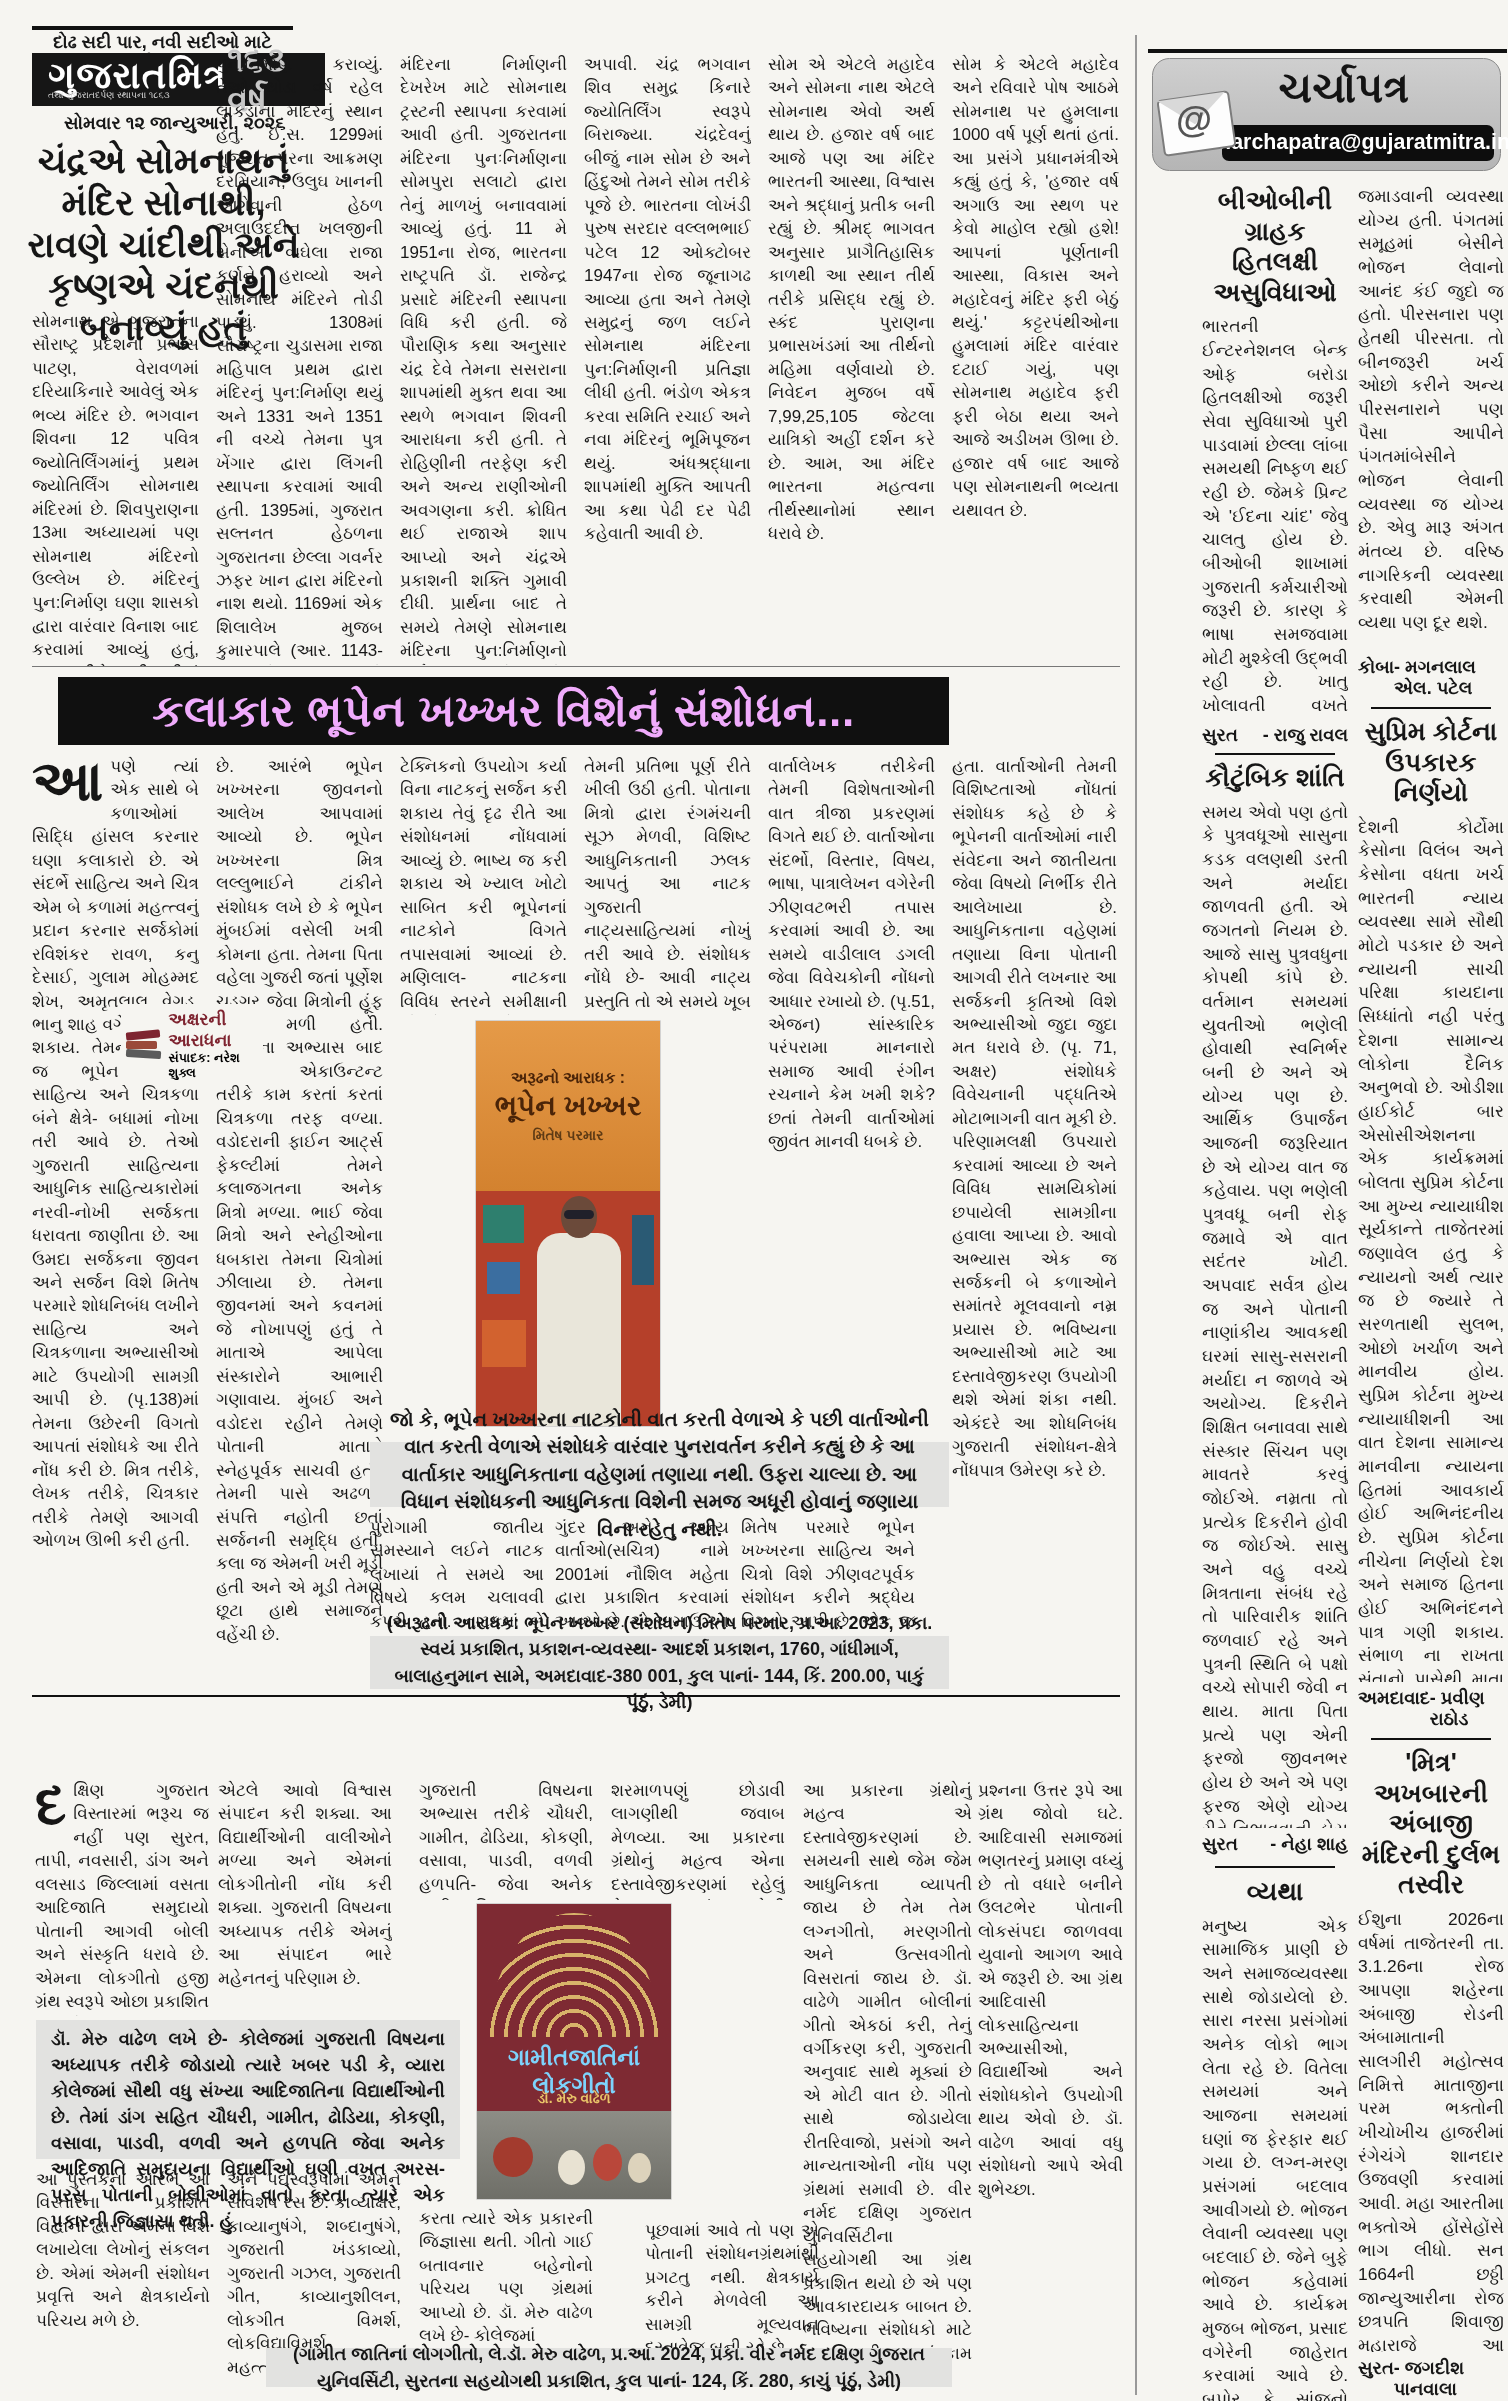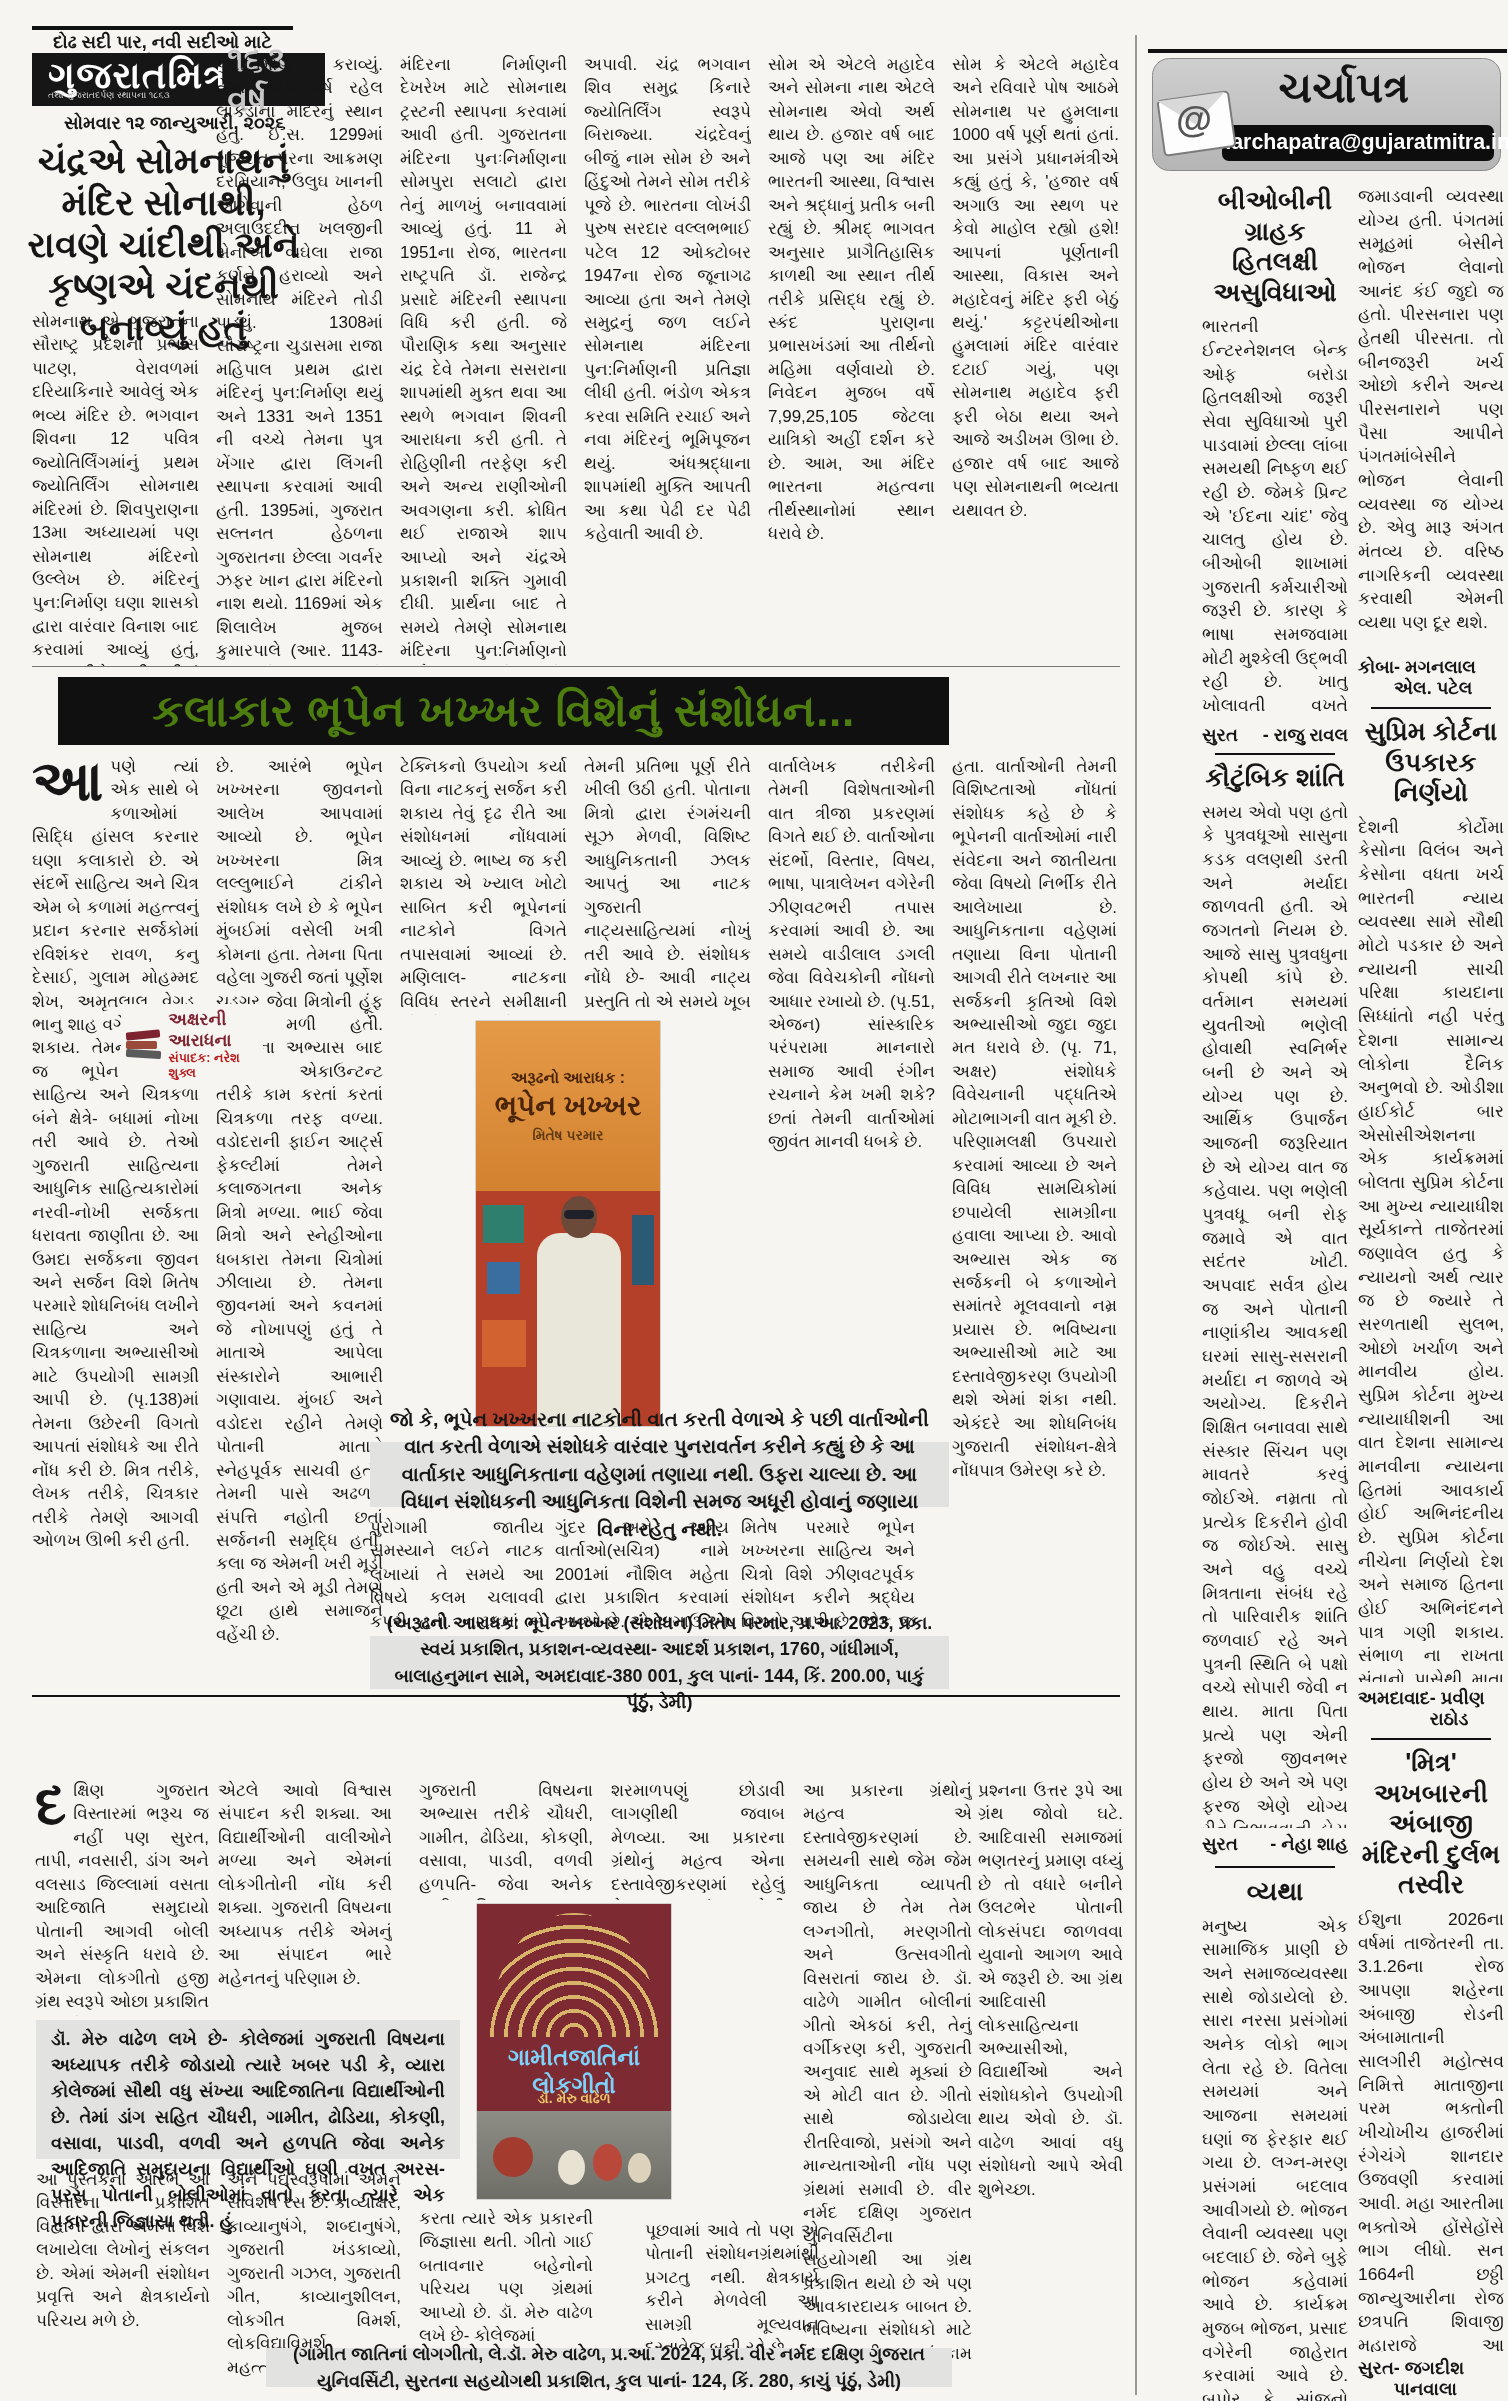--- a/index.html
+++ b/index.html
@@ -13,21 +13,21 @@
   .logobar{background:#161616;color:#fff;display:flex;align-items:center;justify-content:space-between;padding:0 16px;}
   .logotxt{font-size:51px;font-weight:bold;line-height:.95;letter-spacing:1.2px;}
   .logosub{font-size:9.3px;color:#ddd;margin-top:-3.5px;}
   .years{font-size:44px;font-weight:bold;color:#c7c7c7;}
   .dateline{font-size:18px;font-weight:bold;}
   
   .headline{font-size:36px;line-height:1.16;font-weight:bold;text-align:center;}
   .col{position:absolute;overflow:hidden;font-size:17px;line-height:1.38;text-align:justify;}
   .lcol{font-size:17.4px;line-height:1.36;}
   .dropcap{float:left;font-size:56px;line-height:.8;font-weight:bold;padding:3.5px 7px 0 0;}
-  .banner{position:absolute;background:#101010;color:#4d7c0f;display:flex;align-items:center;justify-content:center;
+  .banner{position:absolute;background:#101010;color:#f0abfc;display:flex;align-items:center;justify-content:center;
           font-size:44px;font-weight:bold;letter-spacing:0.6px;}
   .graybox{position:absolute;background:#e2e2e0;display:flex;align-items:center;justify-content:center;
            font-weight:bold;text-align:center;padding:5.8px 15px;box-sizing:border-box;}
   .quote{font-size:19.7px;line-height:1.4;}
   .pubinfo{font-size:18px;line-height:1.45;}
   .authbox{font-size:18px;line-height:1.45;text-align:justify;align-items:flex-start;}
   
   .lettershead{position:absolute;background:linear-gradient(#cfcfcf,#b5b5b5);border-radius:17.4px;border:1.2px solid #8a8a8a;}
   .letterstitle{position:absolute;font-size:42px;font-weight:bold;color:#141414;width:100%;text-align:center;top:4.6px;left:17.4px;}
   .emailbar{position:absolute;background:#0d0d0d;border-radius:7px;color:#fff;font-weight:bold;font-size:21.4px;
@@ -53,21 +53,21 @@
   .arc{position:absolute;left:6%;top:3%;width:88%;height:42%;border-radius:50% 50% 0 0/100% 100% 0 0;
        background:repeating-radial-gradient(circle at 50% 100%, #7e2a33 0 10.4px, #d8b36a 10.4px 14px);}
   .cover2 .ctitle{position:absolute;top:47%;width:100%;text-align:center;font-size:23px;font-weight:bold;color:#7dd3fc;line-height:1.25;}
   .cover2 .cauthor{position:absolute;top:63%;width:100%;text-align:center;font-size:14px;font-weight:bold;color:#e9c469;}
   .c2photo{position:absolute;left:0;right:0;bottom:0;height:30%;background:linear-gradient(#8d8d86,#6f6f68);}
   .c2photo .blob{position:absolute;border-radius:50%;}
   
   .inset{position:absolute;background:#f6f5f1;display:flex;align-items:center;gap:8px;padding:4.6px;}
   .bookstack div{height:8px;margin:1.7px 0;border-radius:1.7px;}
   .inset .t1{font-size:17.4px;font-weight:bold;color:#7e2430;}
-  .inset .t2{font-size:12.7px;font-weight:bold;color:#b91c1c;}
+  .inset .t2{font-size:12.7px;font-weight:bold;color:#000000;}
   
   .envelope{position:absolute;width:69px;height:53px;background:#fdfdfd;border:2.9px solid #7c7c7c;border-radius:4.6px;transform:rotate(-8deg);}
   .envelope:before{content:"";position:absolute;left:-1.2px;top:-1.2px;border-left:34px solid transparent;border-right:34px solid transparent;border-top:28px solid #d9d9d9;}
   .at{position:absolute;font-size:37px;font-weight:bold;color:#555;}
 </style>
 </head>
 <body>
 
 <div id="page">
 

